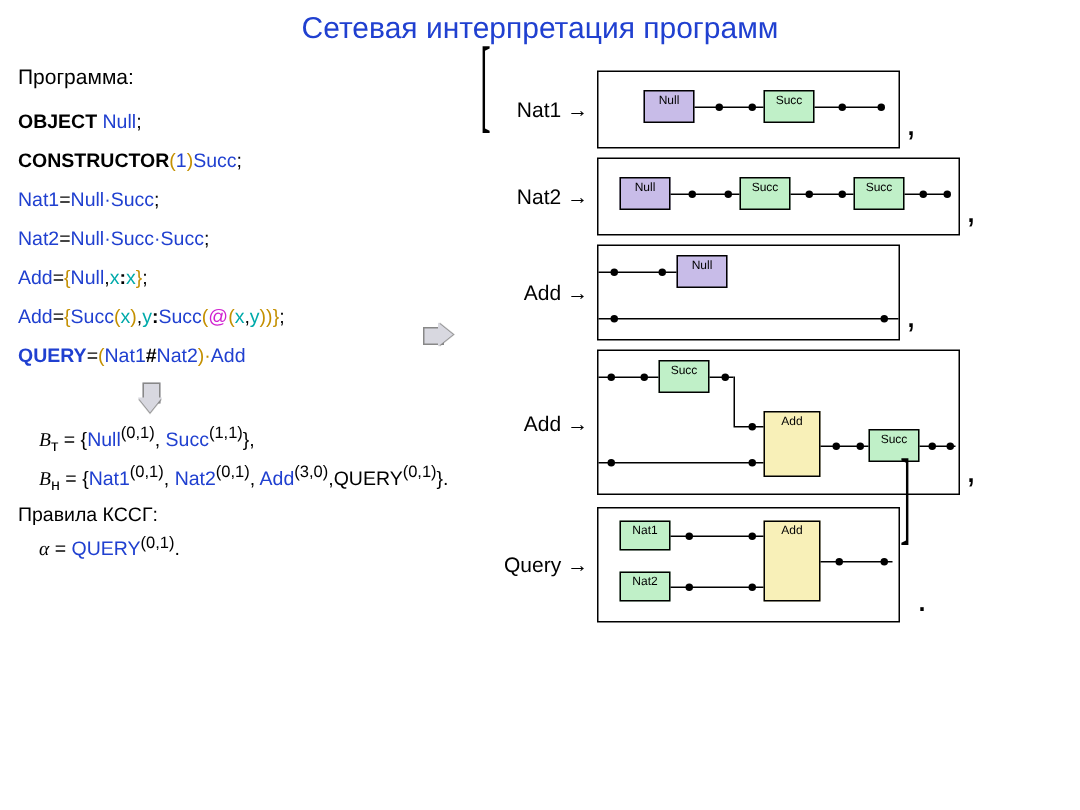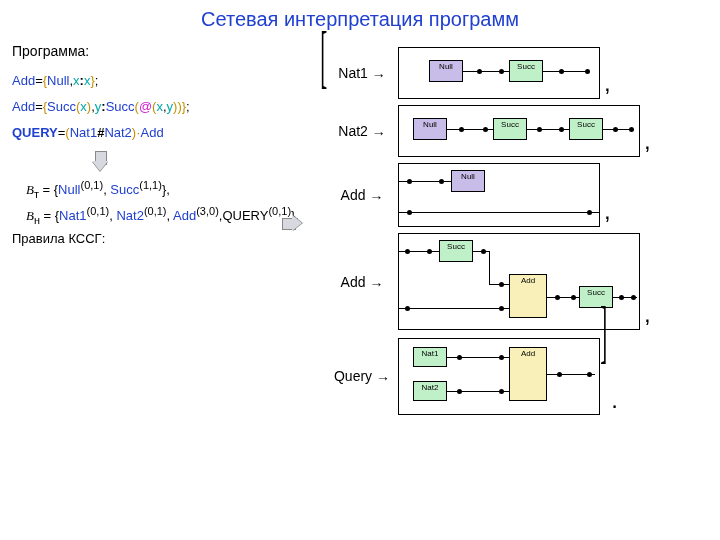--- a/index.html
+++ b/index.html
@@ -21,49 +21,54 @@
 .arrow-right::after{content:"";position:absolute;right:-2px;top:0;border-left:10px solid #d8d8e0;border-top:8px solid transparent;border-bottom:8px solid transparent;filter:drop-shadow(1px 0 0 #888)}
 .arrow-down{width:16px;height:18px;display:block;position:relative;margin:8px 0 8px 80px}
 .arrow-down::before{content:"";position:absolute;top:0;left:3px;width:10px;height:12px;background:#d8d8e0;border:1px solid #888}
 .arrow-down::after{content:"";position:absolute;bottom:-2px;left:0;border-top:10px solid #d8d8e0;border-left:8px solid transparent;border-right:8px solid transparent;filter:drop-shadow(0 1px 0 #888)}
 .basis{margin-top:6px;font-size:13px;line-height:1.6}
 .basis .bi{font-style:italic;font-family:'Times New Roman',serif}
 .sup{font-size:11px;vertical-align:super}
 .rules-label{position:absolute;left:-110px;top:26px;font-size:14px}
 .rules-label .ri{font-style:italic;font-family:'Times New Roman',serif}
 .rule{display:flex;align-items:center;margin-bottom:6px}
-.rule-label{width:60px;text-align:center;padding-right:6px;font-size:14px}
+.rule-label{width:60px;text-align:right;padding-right:6px;font-size:14px}
 .diagram{border:1px solid #000;background:#fff;position:relative}
 .dot{width:5px;height:5px;background:#000;border-radius:50%;position:absolute}
 .box{position:absolute;border:1px solid #000;font-size:8px;text-align:center;line-height:1;padding-top:2px;box-sizing:border-box}
 .null-box{background:#c8bce8}
 .succ-box{background:#c0f0c8}
 .add-box{background:#f8f0b8}
 .nat-box{background:#c0f0c8}
 .line{position:absolute;background:#000}
 .hline{height:1px}
 .vline{width:1px}
 .comma{font-size:24px;margin-left:4px;align-self:flex-end;margin-bottom:2px}
 .bracket{position:absolute;font-size:70px;font-family:'Times New Roman',serif;color:#000;transform:scaleX(0.3)}
 </style>
 </head>
 <body>
 
 <div class="title">Сетевая интерпретация программ</div>
 <div class="main">
 <div class="left">
   <div class="prog-label">Программа:</div>
+  <div class="codeline"><span class="kw">OBJECT</span> <span class="blue">Null</span><span>;</span></div>
+  <div class="codeline"><span class="kw">CONSTRUCTOR</span><span class="paren">(</span><span class="blue">1</span><span class="paren">)</span><span class="blue">Succ</span><span>;</span></div>
+  <div class="codeline"><span class="blue">Nat1</span><span>=</span><span class="blue">Null·Succ</span><span>;</span></div>
+  <div class="codeline"><span class="blue">Nat2</span><span>=</span><span class="blue">Null·Succ·Succ</span><span>;</span></div>
   <div class="codeline"><span class="blue">Add</span><span>=</span><span class="brace">{</span><span class="blue">Null</span><span>,</span><span class="teal">x</span><span class="kw">:</span><span class="teal">x</span><span class="brace">}</span><span>;</span></div>
   <div class="codeline"><span class="blue">Add</span><span>=</span><span class="brace">{</span><span class="blue">Succ</span><span class="paren">(</span><span class="teal">x</span><span class="paren">)</span><span>,</span><span class="teal">y</span><span class="kw">:</span><span class="blue">Succ</span><span class="paren">(</span><span class="magenta">@</span><span class="paren">(</span><span class="teal">x</span><span>,</span><span class="teal">y</span><span class="paren">)</span><span class="paren">)</span><span class="brace">}</span><span>;</span></div>
   <div class="codeline"><span class="kw blue">QUERY</span><span>=</span><span class="paren">(</span><span class="blue">Nat1</span><span class="kw">#</span><span class="blue">Nat2</span><span class="paren">)·</span><span class="blue">Add</span></div>
   <span class="arrow-down"></span>
   <div class="basis">
     <div style="padding-left:14px"><span class="bi">B</span><sub>т</sub><span> = {</span><span class="blue">Null</span><span class="sup">(0,1)</span><span>, </span><span class="blue">Succ</span><span class="sup">(1,1)</span><span>},</span></div>
     <div style="padding-left:14px"><span class="bi">B</span><sub>н</sub><span> = {</span><span class="blue">Nat1</span><span class="sup">(0,1)</span><span>, </span><span class="blue">Nat2</span><span class="sup">(0,1)</span><span>, </span><span class="blue">Add</span><span class="sup">(3,0)</span><span>,</span><span>QUERY</span><span class="sup">(0,1)</span><span>}.</span></div>
     <div>Правила КССГ:</div>
+    <div style="padding-left:14px"><span class="bi">α</span><span> = </span><span class="blue">QUERY</span><span class="sup">(0,1)</span><span>.</span></div>
   </div>
 </div>
 
 <div class="right">
   <span class="arrow-right" style="position:absolute;left:-50px;top:180px;margin:0"></span>
   <div class="bracket" style="left:-20px;top:-18px">[</div>
 
   <div class="rule" style="margin-top:12px">
     <div class="rule-label">Nat1 →</div>
     <div class="diagram" style="width:200px;height:50px">

